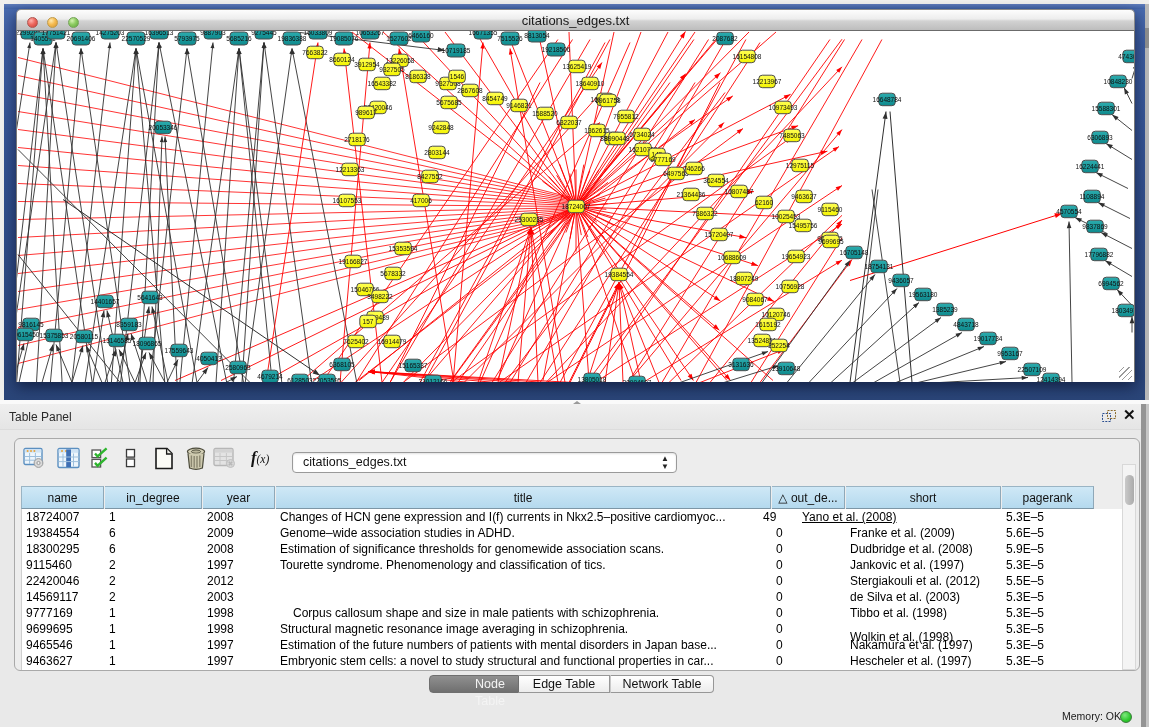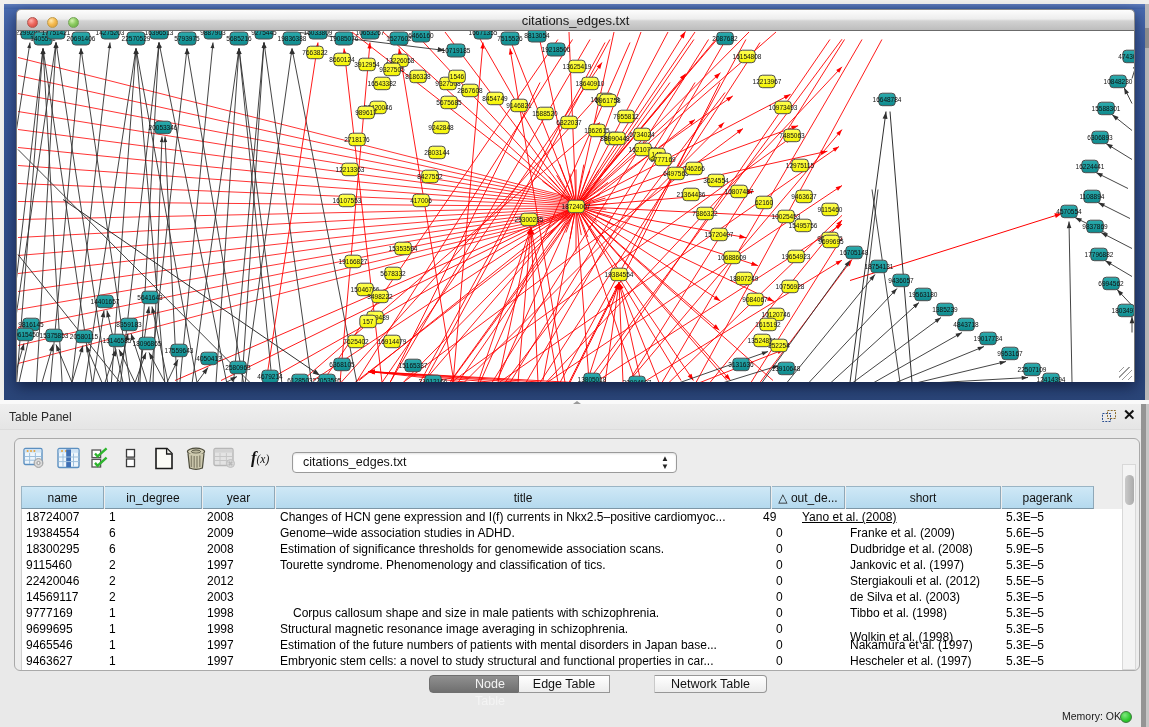--- a/index.html
+++ b/index.html
@@ -64,21 +64,21 @@
 .td { position:absolute; overflow:hidden; }
 #vscroll { position:absolute; left:1107px; top:25px; width:14px; height:206px; background:#f4f4f4;
   border:1px solid #d8d8d8; }
 #vthumb { position:absolute; left:2px; top:10px; width:9px; height:30px; background:linear-gradient(90deg,#c9c9c9,#ababab); border-radius:5px; }
 
 #tabs { position:absolute; left:429px; top:271px; z-index:5; height:18px; width:294px; font-size:12.5px; }
 .tab { position:absolute; top:0; height:18px; line-height:17px; text-align:center;
   border:1px solid #979797; color:#111; background:linear-gradient(180deg,#ffffff,#ececec); }
 #tab1 { left:0; width:90px; border-radius:4px 0 0 4px; background:linear-gradient(180deg,#909090,#6f6f6f); color:#f4f4f4; border-color:#6f6f6f;padding-left:32px; }
 #tab2 { left:90px; width:91px; border-left:none; }
-#tab3 { left:181px; width:113px; border-left:1px solid #c9c9c9; border-radius:0 4px 4px 0;margin-left:44px; }
+#tab3 { left:181px; width:104px; border-left:1px solid #c9c9c9; border-radius:0 4px 4px 0; }
 
 #status { position:absolute; left:0; top:303px; width:1149px; height:20px; }
 #status .mem { position:absolute; left:1062px; top:3px; font-size:10.5px; color:#1a1a1a; }
 #status .dot { position:absolute; left:1120px; top:4px; width:12px; height:12px; border-radius:50%;
   background:radial-gradient(circle at 38% 32%,#7fe87f,#2ec92e 60%,#1fae1f); border:1px solid #3c7a3c; }
 #botgrayd { position:absolute; right:3px; top:0; width:5px; height:323px; background:#949494; }
 #botgrayl { position:absolute; right:0; top:0; width:3px; height:323px; background:#c6c6c6; }
 </style>
 </head>
 <body>

